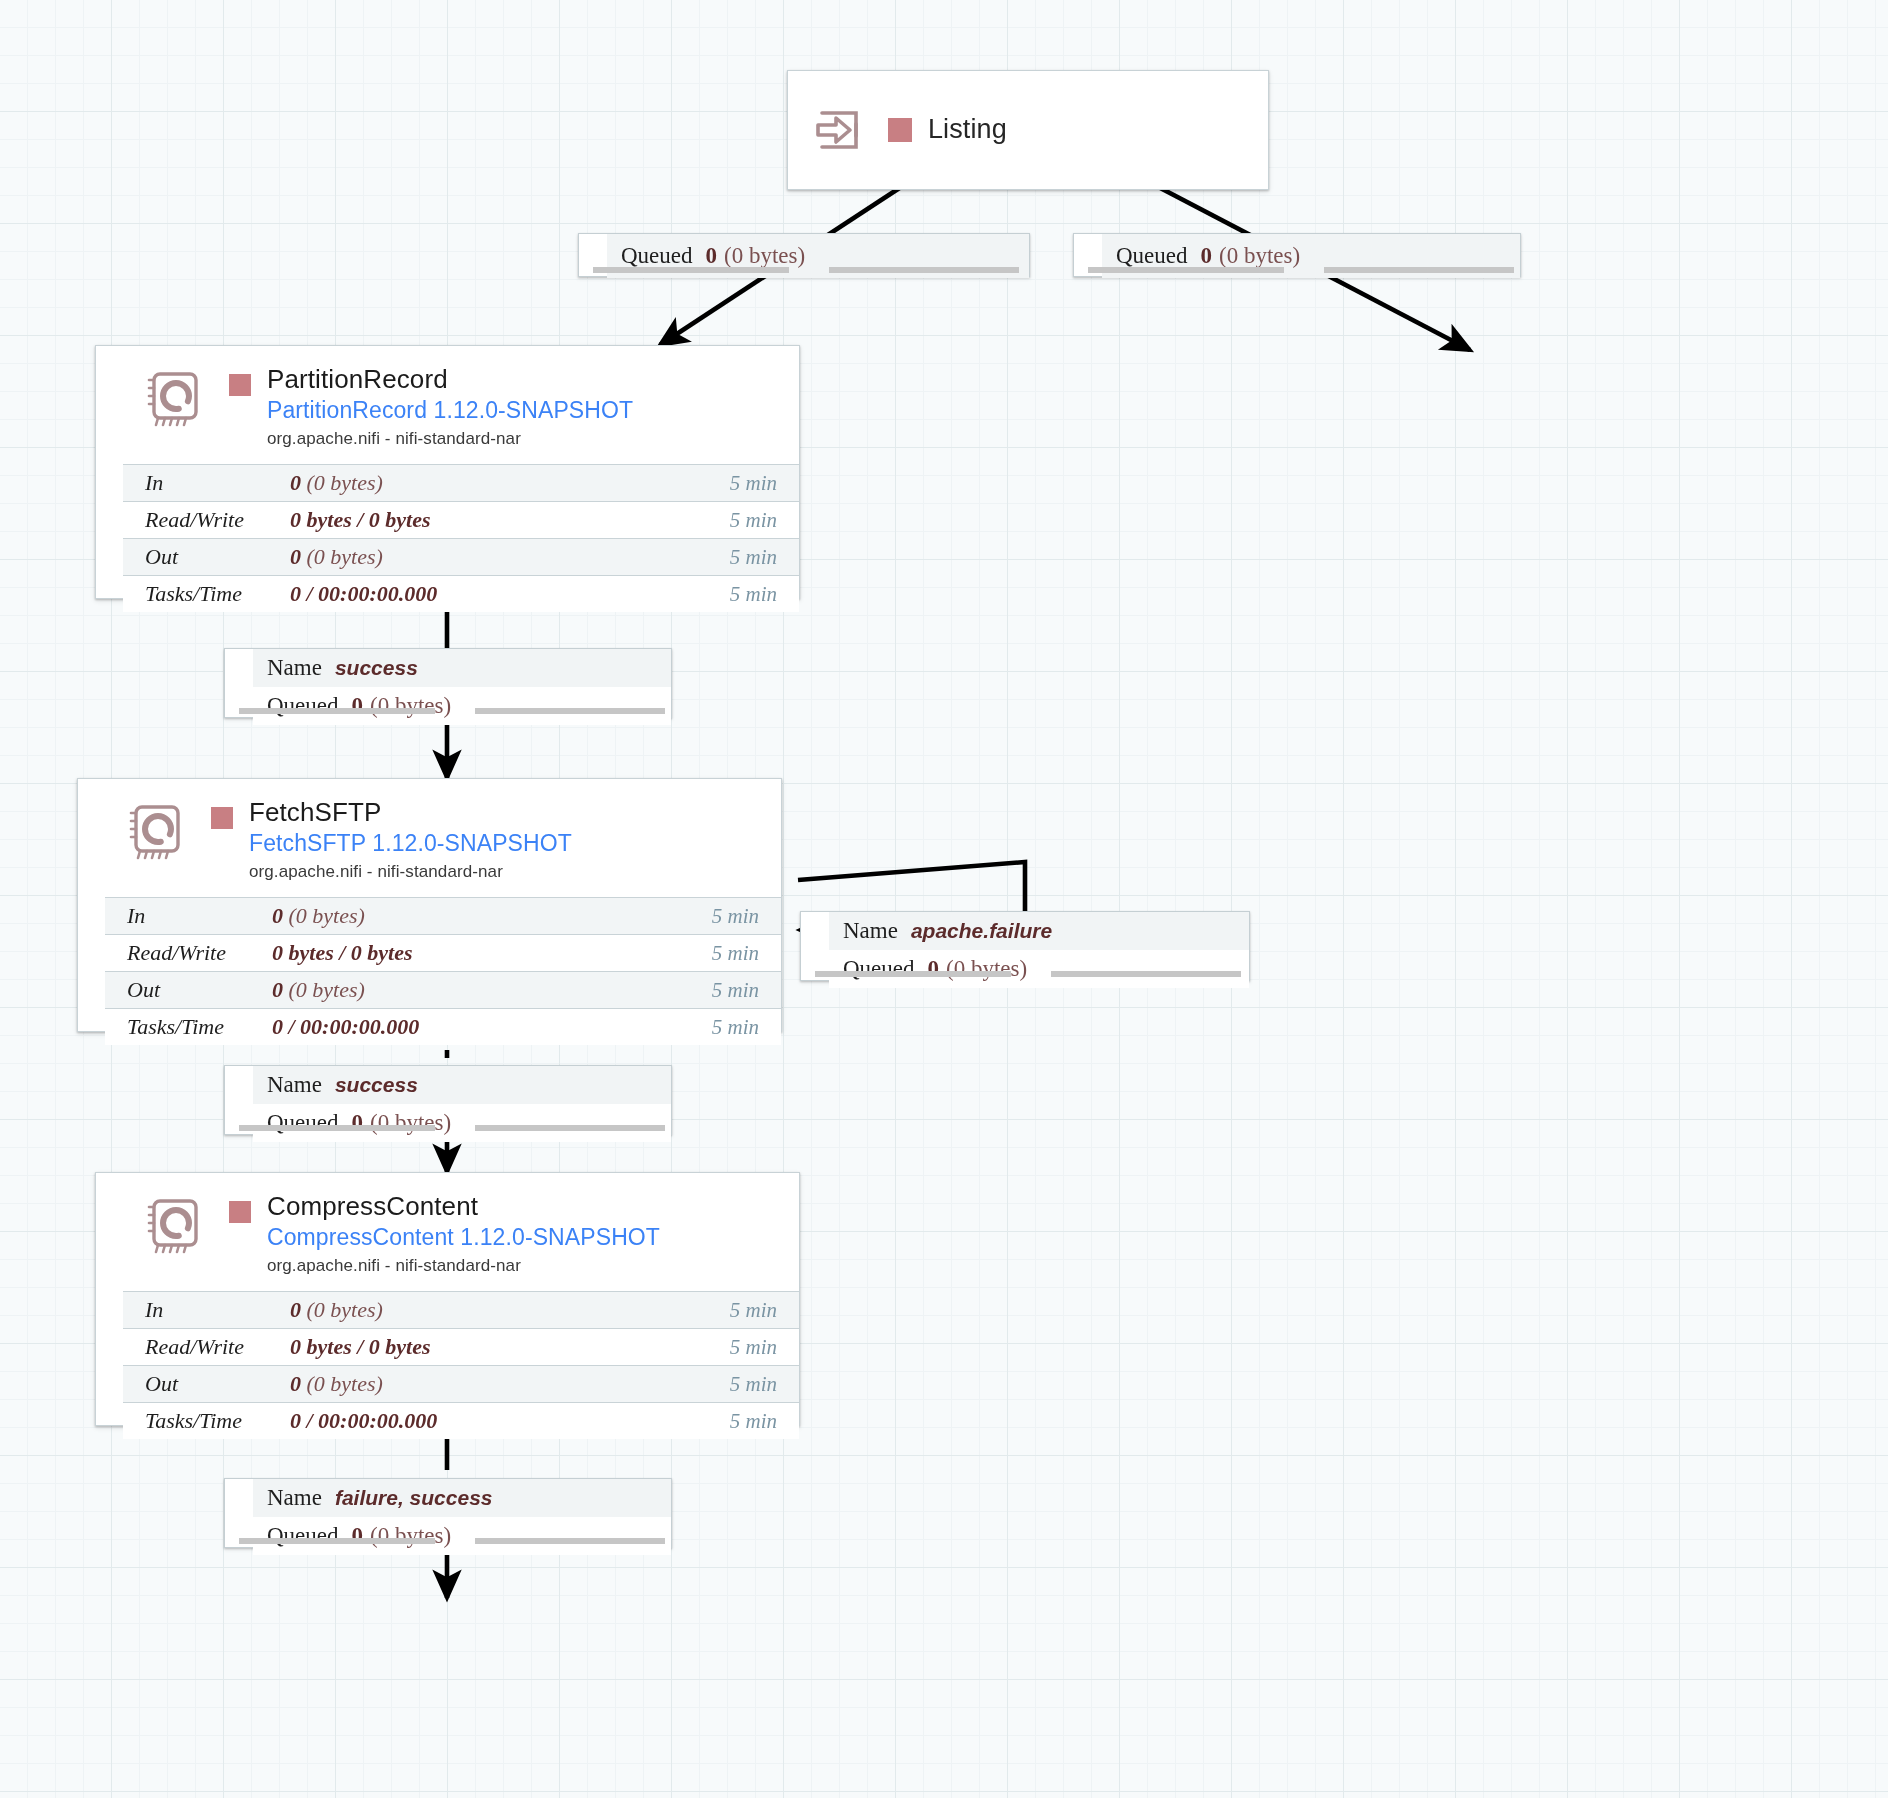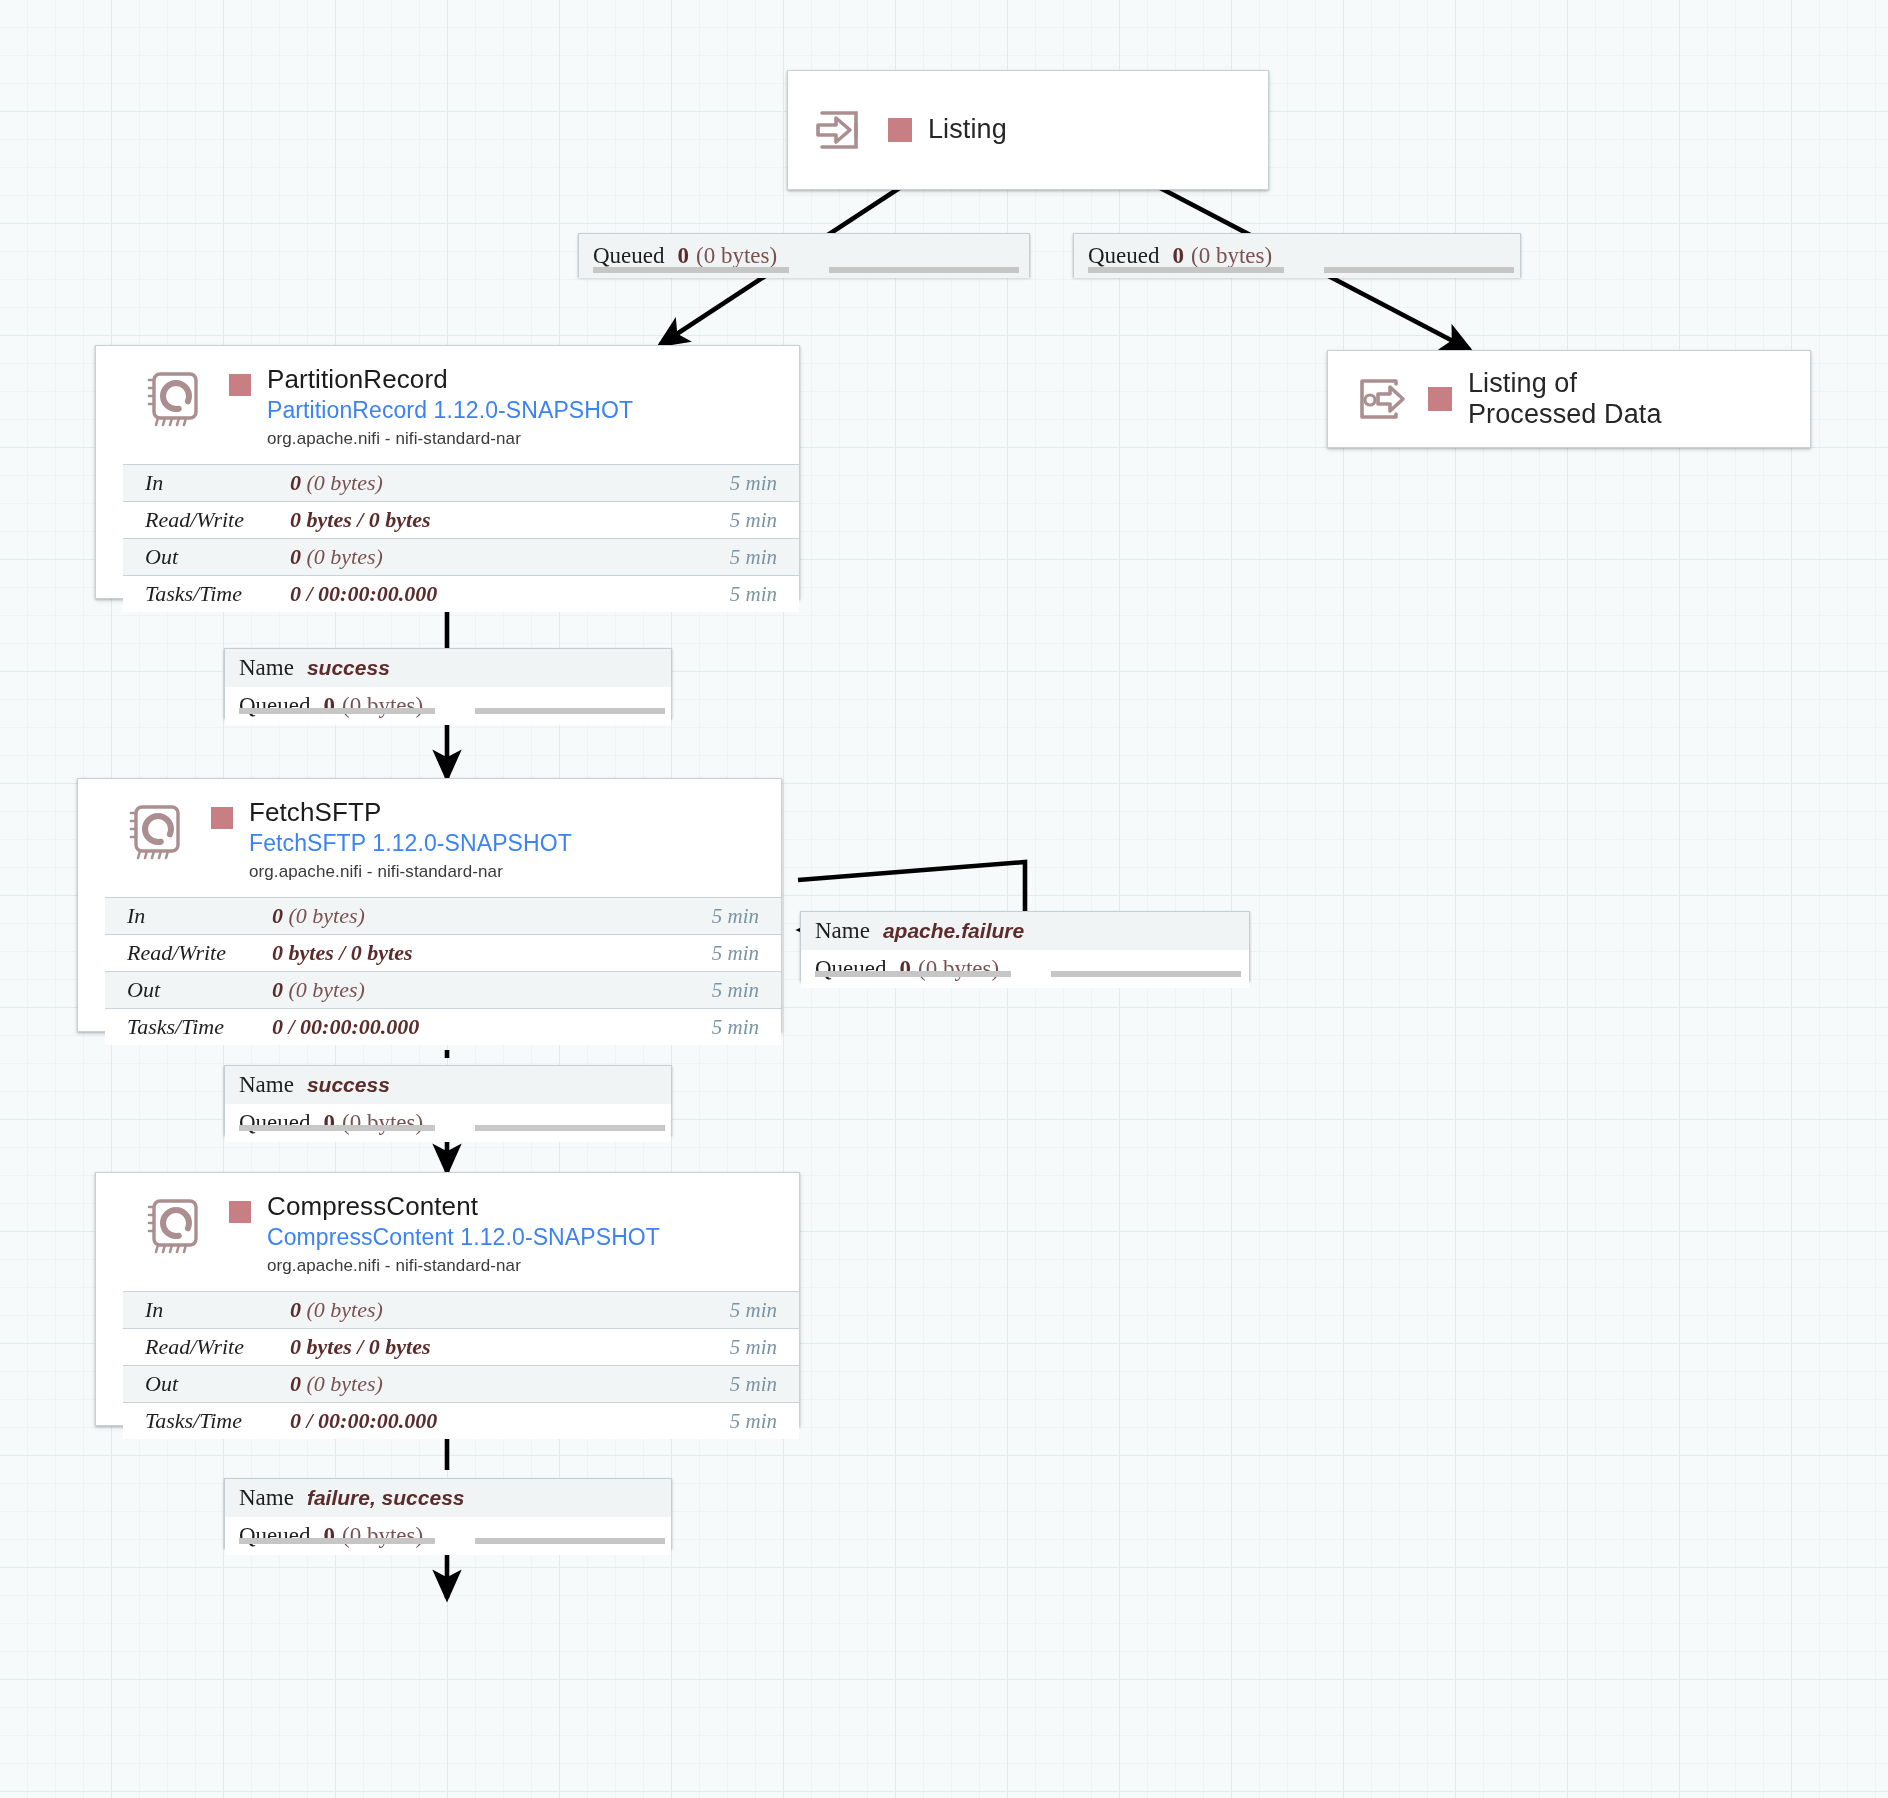--- a/index.html
+++ b/index.html
@@ -99,20 +99,21 @@
   .stat-time  { flex: 0 0 auto; color: #7a94a3; padding-right: 22px; font-size: 21px; }
 
   
   .conn {
     position: absolute;
     background: #ffffff;
     border: 1px solid #c5cfd3;
     box-shadow: 0 1px 2px rgba(0,0,0,0.20), 0 2px 4px rgba(0,0,0,0.08);
     box-sizing: border-box;
     font-family: "Liberation Serif", serif;
+    padding-left: 28px;
   }
   .conn-row {
     display: flex;
     align-items: center;
     height: 38px;
     padding-left: 14px;
     font-size: 23px;
     box-sizing: border-box;
   }
   .conn-row.shade { background: #f1f4f5; }
@@ -238,32 +239,20 @@
       <span class="stat-val"><b>0</b> <span class="muted">(0 bytes)</span></span>
       <span class="stat-time">5 min</span>
     </div>
     <div class="stat-row plain">
       <span class="stat-key">Tasks/Time</span>
       <span class="stat-val bold">0 / 00:00:00.000</span>
       <span class="stat-time">5 min</span>
     </div>
   </div>
 
-  <div class="node port" style="left:1327px; top:350px; width:484px; height:98px;">
-    <span class="port-icon">
-      <svg viewBox="0 0 58 58" width="58" height="58">
-        <path d="M46 14 V11 H12 V47 H46 V44" fill="none" stroke="#ab8e90" stroke-width="3.6" stroke-linecap="round" stroke-linejoin="round"></path>
-        <circle cx="20" cy="30" r="5" fill="none" stroke="#ab8e90" stroke-width="3.2"></circle>
-        <path d="M28 24 H40 V17 L53 29 L40 41 V34 H28 Z" fill="none" stroke="#ab8e90" stroke-width="3.6" stroke-linejoin="round"></path>
-      </svg>
-    </span>
-    <span class="port-status"></span>
-    <span class="port-label">Listing of
-Processed Data</span>
-  </div>
 
   <div class="conn" style="left:224px; top:648px; width:448px; height:70px;">
     <div class="conn-row shade">
       <span class="k">Name</span>
       <span class="v">success</span>
     </div>
     <div class="conn-row white">
       <span class="k">Queued</span>
       <span class="n">0</span>
       <span class="b">(0 bytes)</span>

